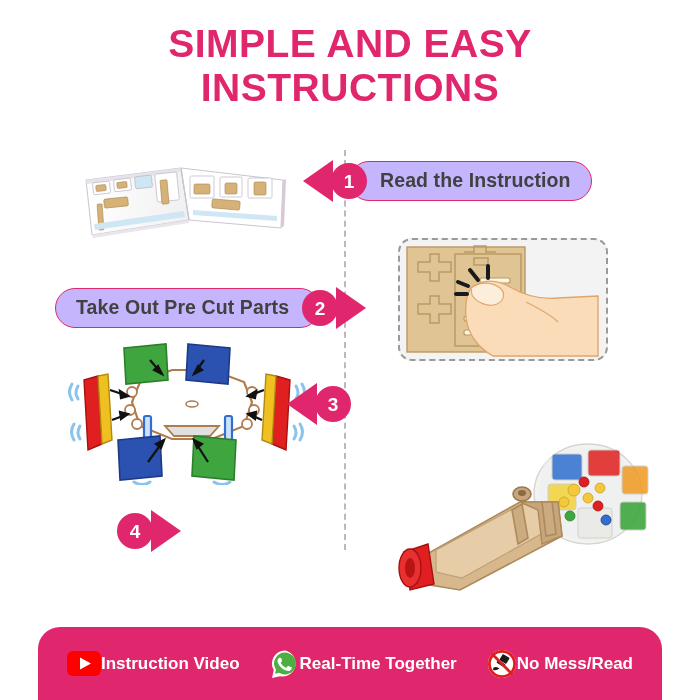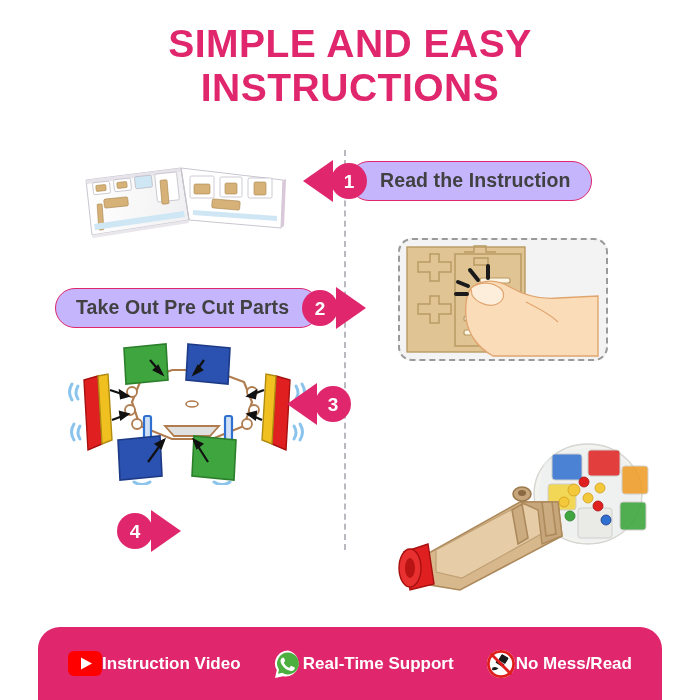--- a/index.html
+++ b/index.html
@@ -366,21 +366,21 @@
       </svg>
       <span class="flabel">Instruction Video</span>
     </div>
 
     <div class="fitem">
       <svg class="ficon" viewBox="0 0 30 30">
         <path d="M15 1.5a13 13 0 0 0-11.2 19.6L2 29l8.1-1.7A13 13 0 1 0 15 1.5z" fill="#ffffff"></path>
         <path d="M15 3.6a10.9 10.9 0 0 0-9.3 16.6l.3.5-1 4 4.1-1 .5.3A10.9 10.9 0 1 0 15 3.6z" fill="#4caf3f"></path>
         <path d="M11.2 9.3c-.3-.6-.5-.6-.8-.6h-.7c-.2 0-.7.1-1 .5s-1.2 1.2-1.2 2.9 1.2 3.3 1.4 3.6c.2.2 2.4 3.9 6 5.3 3 1.2 3.6 1 4.2.9.7-.1 2.1-.9 2.4-1.7.3-.8.3-1.5.2-1.7-.1-.2-.3-.2-.7-.4s-2.1-1-2.4-1.2c-.3-.1-.6-.2-.8.2-.2.4-.9 1.2-1.1 1.4-.2.2-.4.3-.8.1s-1.6-.6-3-1.9c-1.1-1-1.8-2.2-2-2.6-.2-.4 0-.6.2-.8l.6-.7c.2-.2.2-.4.3-.6.1-.2 0-.5 0-.7l-.8-2.1z" fill="#ffffff"></path>
       </svg>
-      <span class="flabel">Real-Time Support</span>
+      <span class="flabel">Real-Time Together</span>
     </div>
 
     <div class="fitem">
       <svg class="ficon" viewBox="0 0 30 30">
         <circle cx="15" cy="15" r="14" fill="#ffffff"></circle>
         <circle cx="15" cy="15" r="12.6" fill="none" stroke="#e01d1d" stroke-width="2.8"></circle>
         <g>
           <rect x="13.5" y="6.5" width="8" height="7" rx="1" transform="rotate(32 17.5 10)" fill="#1a1a1a"></rect>
           <rect x="9.5" y="13" width="9" height="3.2" rx="1" transform="rotate(32 14 14.6)" fill="#1a1a1a"></rect>
           <path d="M6.5 18.5 q3.5 -1.5 6 1 q-3 2.5 -6.5 1.5 z" fill="#1a1a1a"></path>

